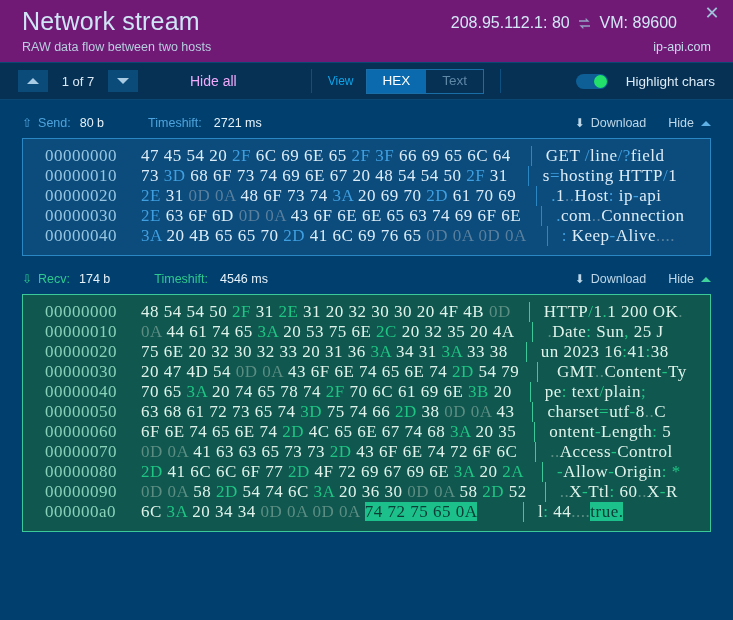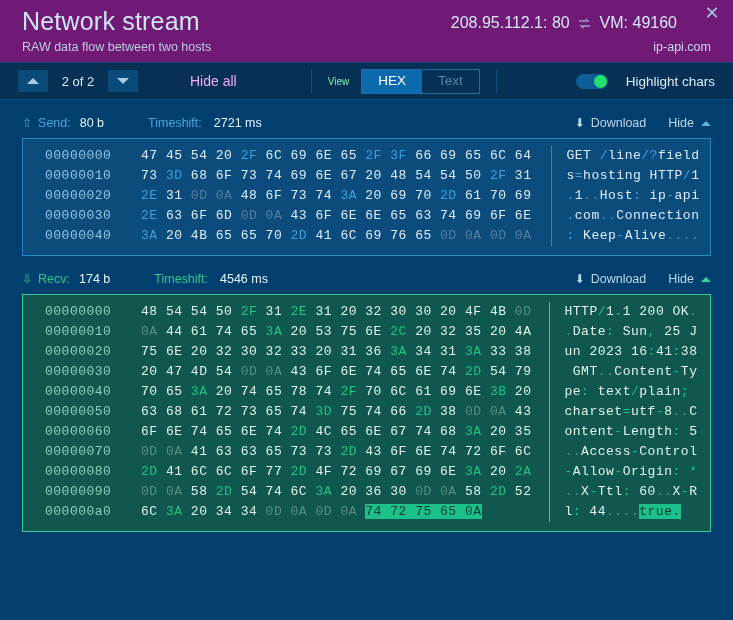--- a/index.html
+++ b/index.html
@@ -88,21 +88,21 @@
     color: #f0abfc; font-size: 14px;
     margin-left: 52px;
     cursor: pointer;
   }
   .divider {
     width: 1px; height: 24px;
     background: #0e5080;
     margin: 0 16px;
   }
   .sp-a { margin-left: 74px; }
-  .view-lbl { color: #86efac; font-size: 10px; }
+  .view-lbl { color: #0ea5e9; font-size: 12px; }
   .seg {
     display: flex;
     margin-left: 12px;
     border: 1px solid #1a6ea8;
   }
   .seg-item {
     padding: 3px 16px 4px 16px;
     font-size: 13.5px;
     cursor: pointer;
     line-height: 16px;
@@ -153,22 +153,22 @@
   .recv .caret { border-bottom: 5px solid #3fd39b; }
   .caret {
     width: 0; height: 0;
     border-left: 5px solid transparent;
     border-right: 5px solid transparent;
   }
 
   .dump {
     border: 1px solid;
     padding: 7px 8px 9px 0;
-    font-family: Liberation Mono, monospace;
-    font-size: 13px;
+    font-family: Liberation Serif, serif;
+    font-size: 17px;
     line-height: 20px;
     white-space: pre;
   }
   .dump.send { background: #0b4c7c; border-color: #2a87c4; }
   .dump.recv { background: #0f574f; border-color: #3cc99a; }
 
   .row { display: flex; align-items: baseline; }
   .off { width: 118px; padding-left: 22px; letter-spacing: .5px; }
   .dump.send .off { color: #97c5e2; }
   .dump.recv .off { color: #8ad2b9; }
@@ -193,36 +193,36 @@
 <div class="header">
   <div class="hdr-row1">
     <div class="title">Network stream</div>
     <div class="conn">
       <span>208.95.112.1: 80</span>
       <span class="swap-ico">
         <svg width="13" height="11" viewBox="0 0 13 11" aria-hidden="true">
           <path d="M1 3h9l-2.4-2.4M12 8H3l2.4 2.4" fill="none" stroke="#9fc2da" stroke-width="1.3"></path>
         </svg>
       </span>
-      <span>VM: 49160</span>
+      <span>VM: 89600</span>
     </div>
   </div>
   <div class="hdr-row2">
     <div class="subtitle">RAW data flow between two hosts</div>
     <div class="host">ip-api.com</div>
   </div>
   <div class="close-btn">✕</div>
 </div>
 
 <div class="toolbar">
   <div class="nav-group">
     <div class="arrow-btn">
       <span class="tri-up"></span>
     </div>
-    <div class="page-count">2 of 2</div>
+    <div class="page-count">1 of 7</div>
     <div class="arrow-btn">
       <span class="tri-down"></span>
     </div>
   </div>
   <div class="hide-all">Hide all</div>
   <div class="divider sp-a"></div>
   <div class="view-lbl">View</div>
   <div class="seg">
     <div class="seg-item active">HEX</div>
     <div class="seg-item idle">Text</div>

